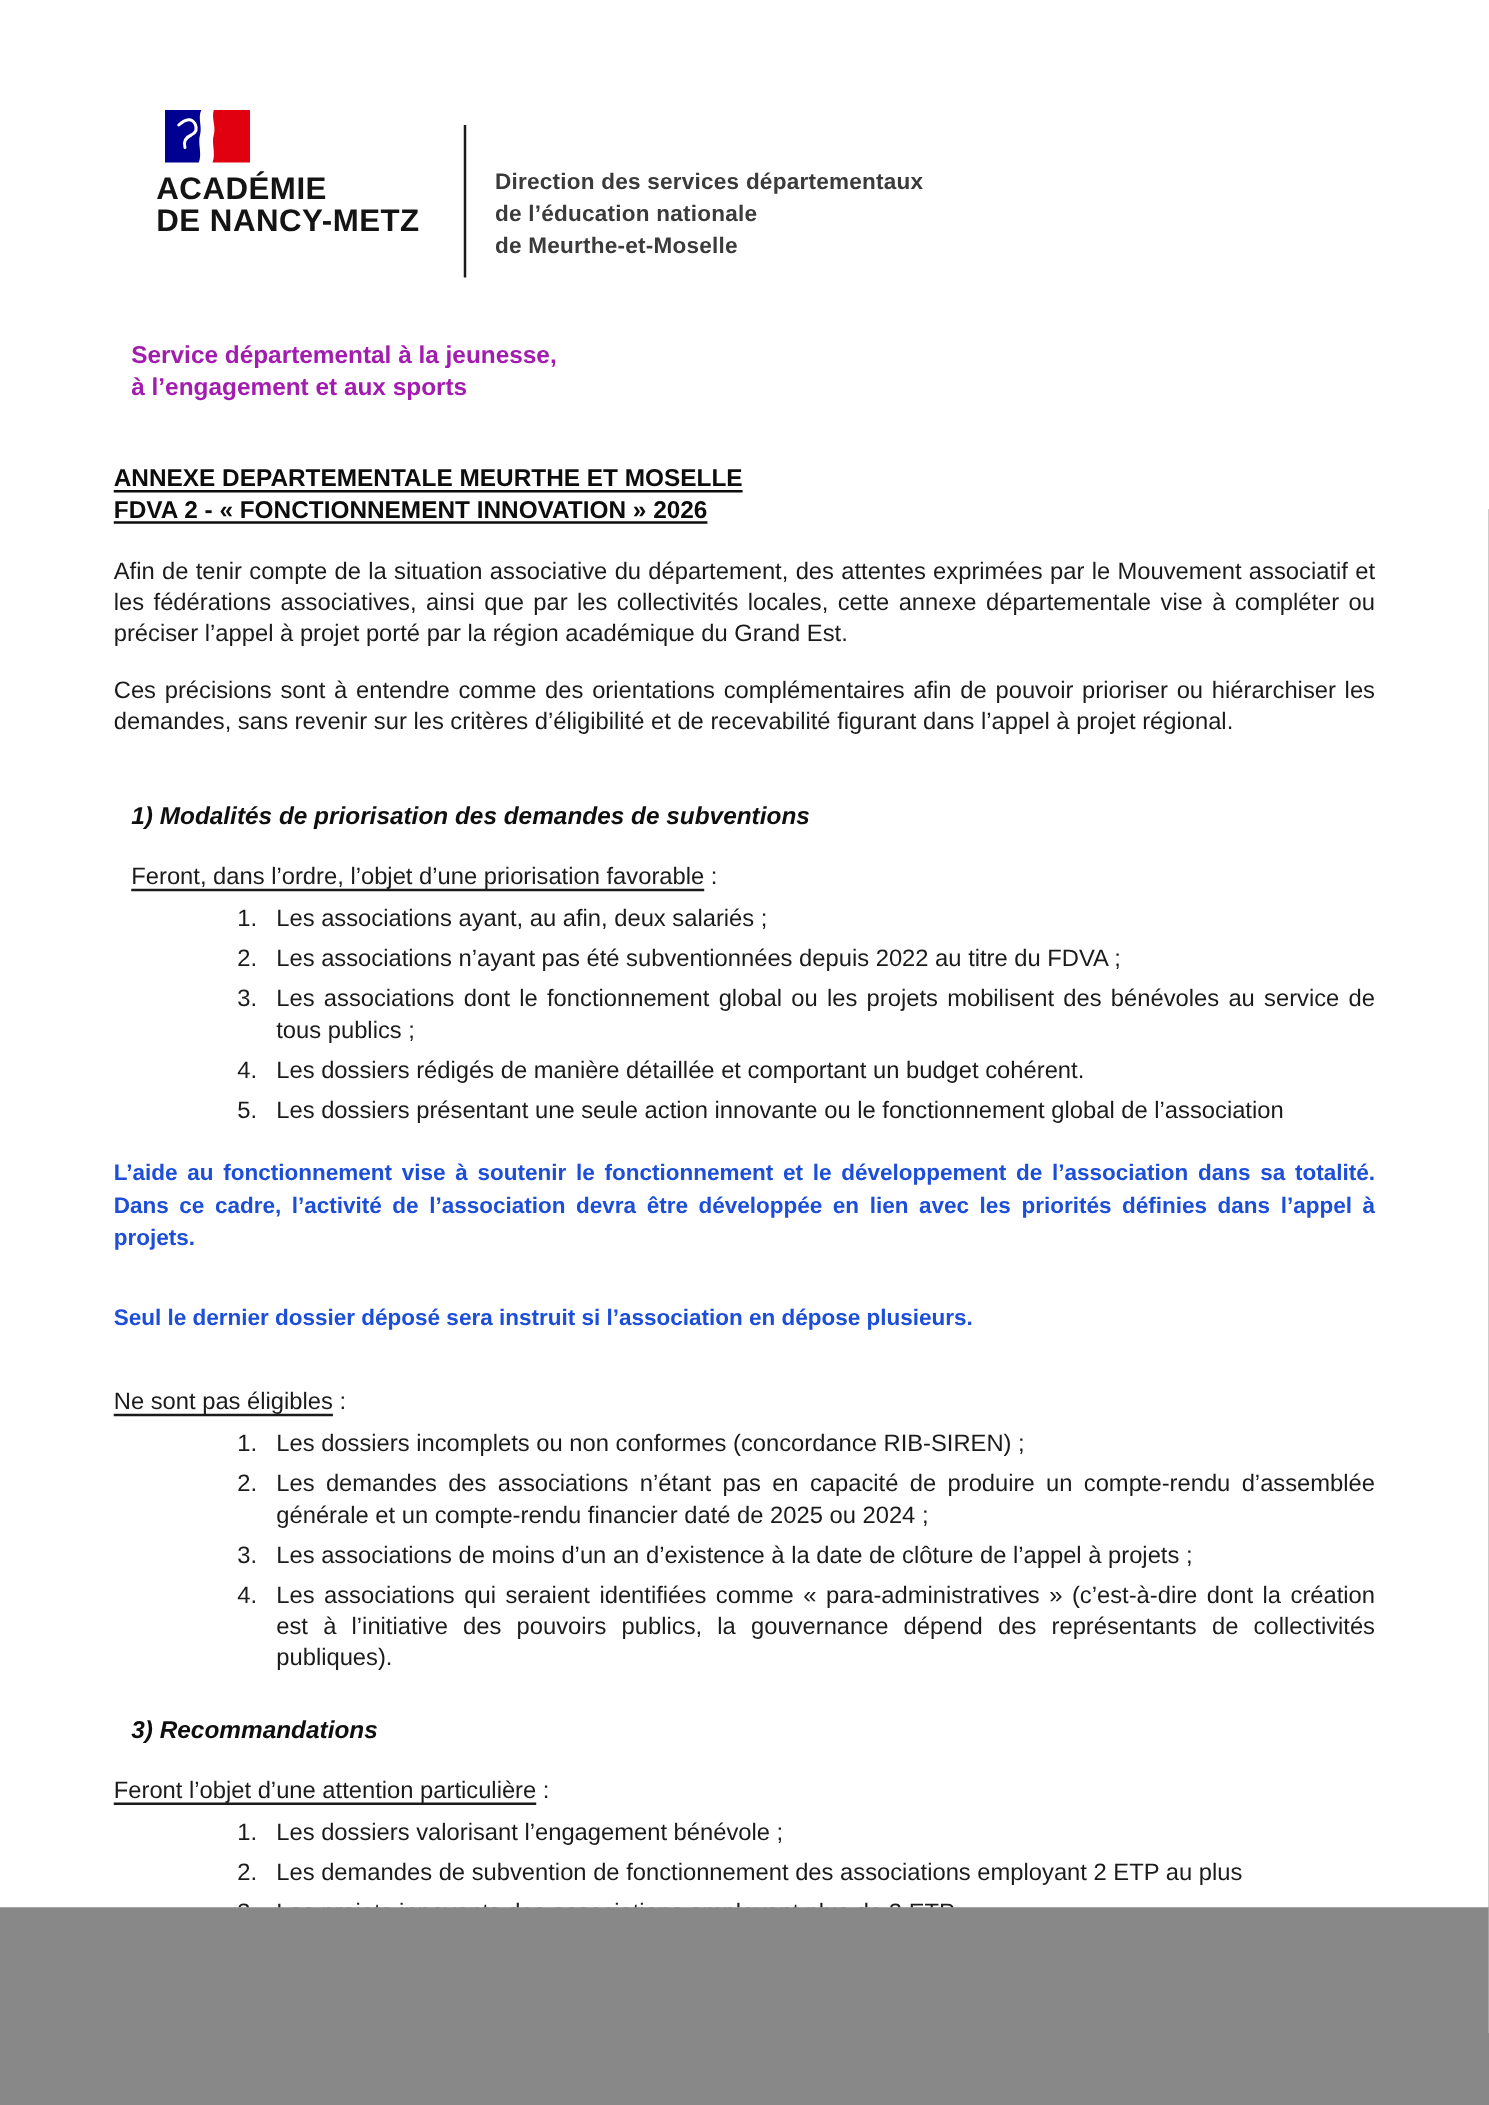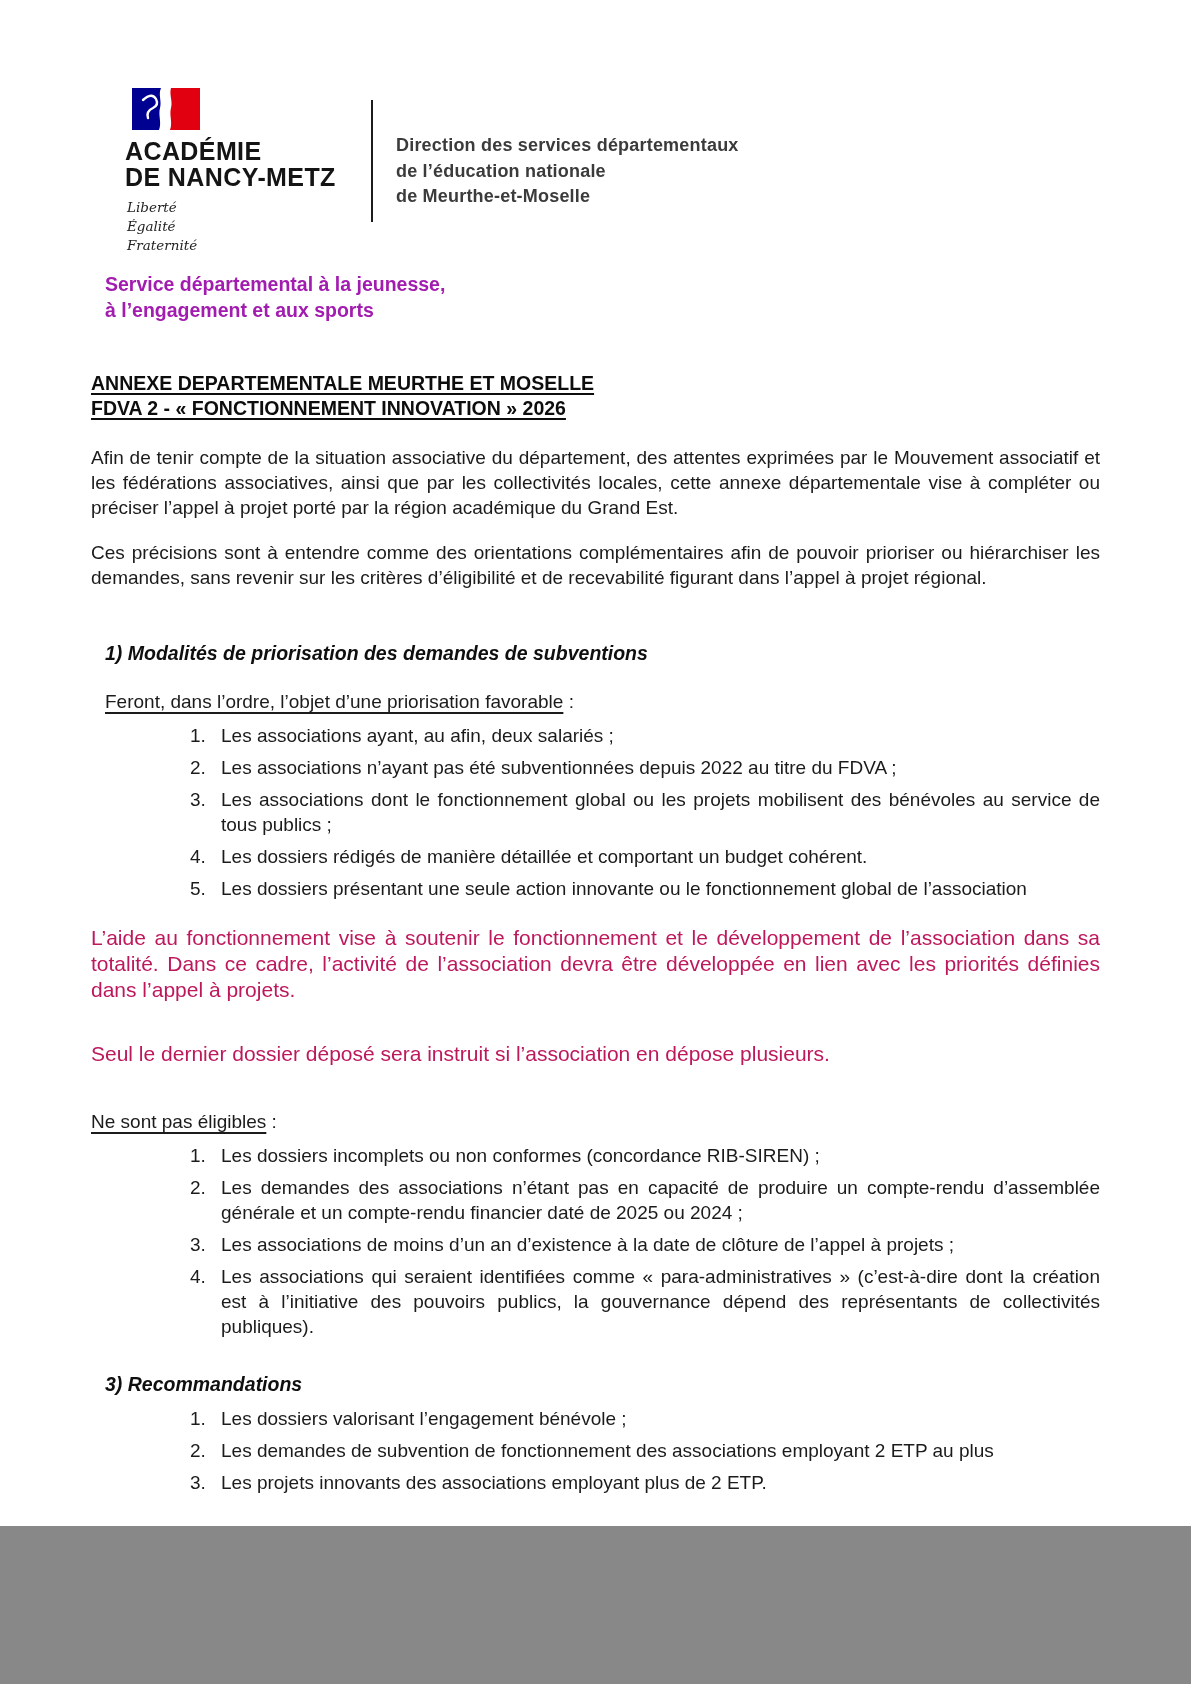--- a/index.html
+++ b/index.html
@@ -27,46 +27,41 @@
   .content{padding:0 91px;}
   .service{margin:36px 0 0 14px;font-weight:bold;font-size:19.5px;line-height:1.32;color:#a21caf;}
   .doc-title{margin-top:48px;text-align:left;font-weight:bold;font-size:19.5px;line-height:1.28;color:#0d0d0d;}
   .doc-title .tline{display:inline-block;text-decoration:underline;text-underline-offset:3px;text-decoration-thickness:1.5px;}
   p.body-par{margin:20px 0 0 0;font-size:19px;line-height:25px;text-align:justify;}
   .h-section{margin:52px 0 0 14px;font-weight:bold;font-size:19.5px;color:#0f0f0f;font-style:italic;}
   .lead{margin:26px 0 0 14px;font-size:19px;}
   .lead .u{text-decoration:underline;text-underline-offset:4px;text-decoration-thickness:1.5px;}
   ol.doc-list{margin:10px 0 0 0;padding-left:120px;font-size:19px;line-height:25px;}
   ol.doc-list li{margin-bottom:7px;padding-left:10px;text-align:justify;}
-  p.emph{margin:24px 0 0 0;font-weight:normal;font-size:21px;line-height:26px;text-align:justify;color:#be185d;}
+  p.emph{margin:24px 0 0 0;font-weight:bold;font-size:18px;line-height:26px;text-align:justify;color:#1d4ed8;}
   p.emph.single{margin-top:38px;}
   .gap-lg{height:18px;}
   .contact{margin-top:64px;text-align:center;font-weight:bold;font-size:19.5px;}
   .contact a{font-weight:bold;text-decoration:underline;text-underline-offset:3px;}
 </style>
 </head>
 <body>
 
 <div class="page">
 
   <div class="letterhead">
     <div class="brand">
       <svg class="flag" width="74" height="46" viewBox="0 0 74 46" aria-hidden="true">
         <path id="flag-blue" d="M3 2 H32 C29 9 33 15 31 22 C29 29 33 37 30 44 H3 Z" fill="#000091"></path>
         <path d="M14 14 q9 -8 13 -1 q3 6 -3 9 q-7 3 -5 10" stroke="#ffffff" fill="none" stroke-width="2.4" stroke-linecap="round"></path>
         <path id="flag-red" d="M42 2 H71 V44 H41 C44 37 40 29 42 22 C44 15 40 9 42 2 Z" fill="#e1000f"></path>
       </svg>
       <div class="academy">
         <div>ACADÉMIE</div>
         <div>DE NANCY-METZ</div>
-      </div>
-      <div class="motto">
-        <div>Liberté</div>
-        <div>Égalité</div>
-        <div>Fraternité</div>
       </div>
     </div>
     <div class="vdivider"></div>
     <div class="direction">
       <div>Direction des services départementaux</div>
       <div>de l’éducation nationale</div>
       <div>de Meurthe-et-Moselle</div>
     </div>
   </div>
 
@@ -102,20 +97,21 @@
 
     <div class="lead" style="margin-left:0"><span class="u">Ne sont pas éligibles</span><span> :</span></div>
     <ol class="doc-list">
       <li>Les dossiers incomplets ou non conformes (concordance RIB-SIREN) ;</li>
       <li>Les demandes des associations n’étant pas en capacité de produire un compte-rendu d’assemblée générale et un compte-rendu financier daté de 2025 ou 2024 ;</li>
       <li>Les associations de moins d’un an d’existence à la date de clôture de l’appel à projets ;</li>
       <li>Les associations qui seraient identifiées comme « para-administratives » (c’est-à-dire dont la création est à l’initiative des pouvoirs publics, la gouvernance dépend des représentants de collectivités publiques).</li>
     </ol>
 
     <div class="h-section" style="margin-top:34px">3) Recommandations</div>
+    <div class="lead" style="margin-left:0"><span class="u">Feront l’objet d’une attention particulière</span><span> :</span></div>
     <ol class="doc-list">
       <li>Les dossiers valorisant l’engagement bénévole ;</li>
       <li>Les demandes de subvention de fonctionnement des associations employant 2 ETP au plus</li>
       <li>Les projets innovants des associations employant plus de 2 ETP.</li>
     </ol>
 
     <div class="contact">
       <span>Mail de contact pour toute la campagne FDVA : </span><a href="#" id="contact-email" style="color: rgb(31, 31, 202);">ce.sdjes54.fdva@ac-nancy-metz.fr</a>
     </div>
 

